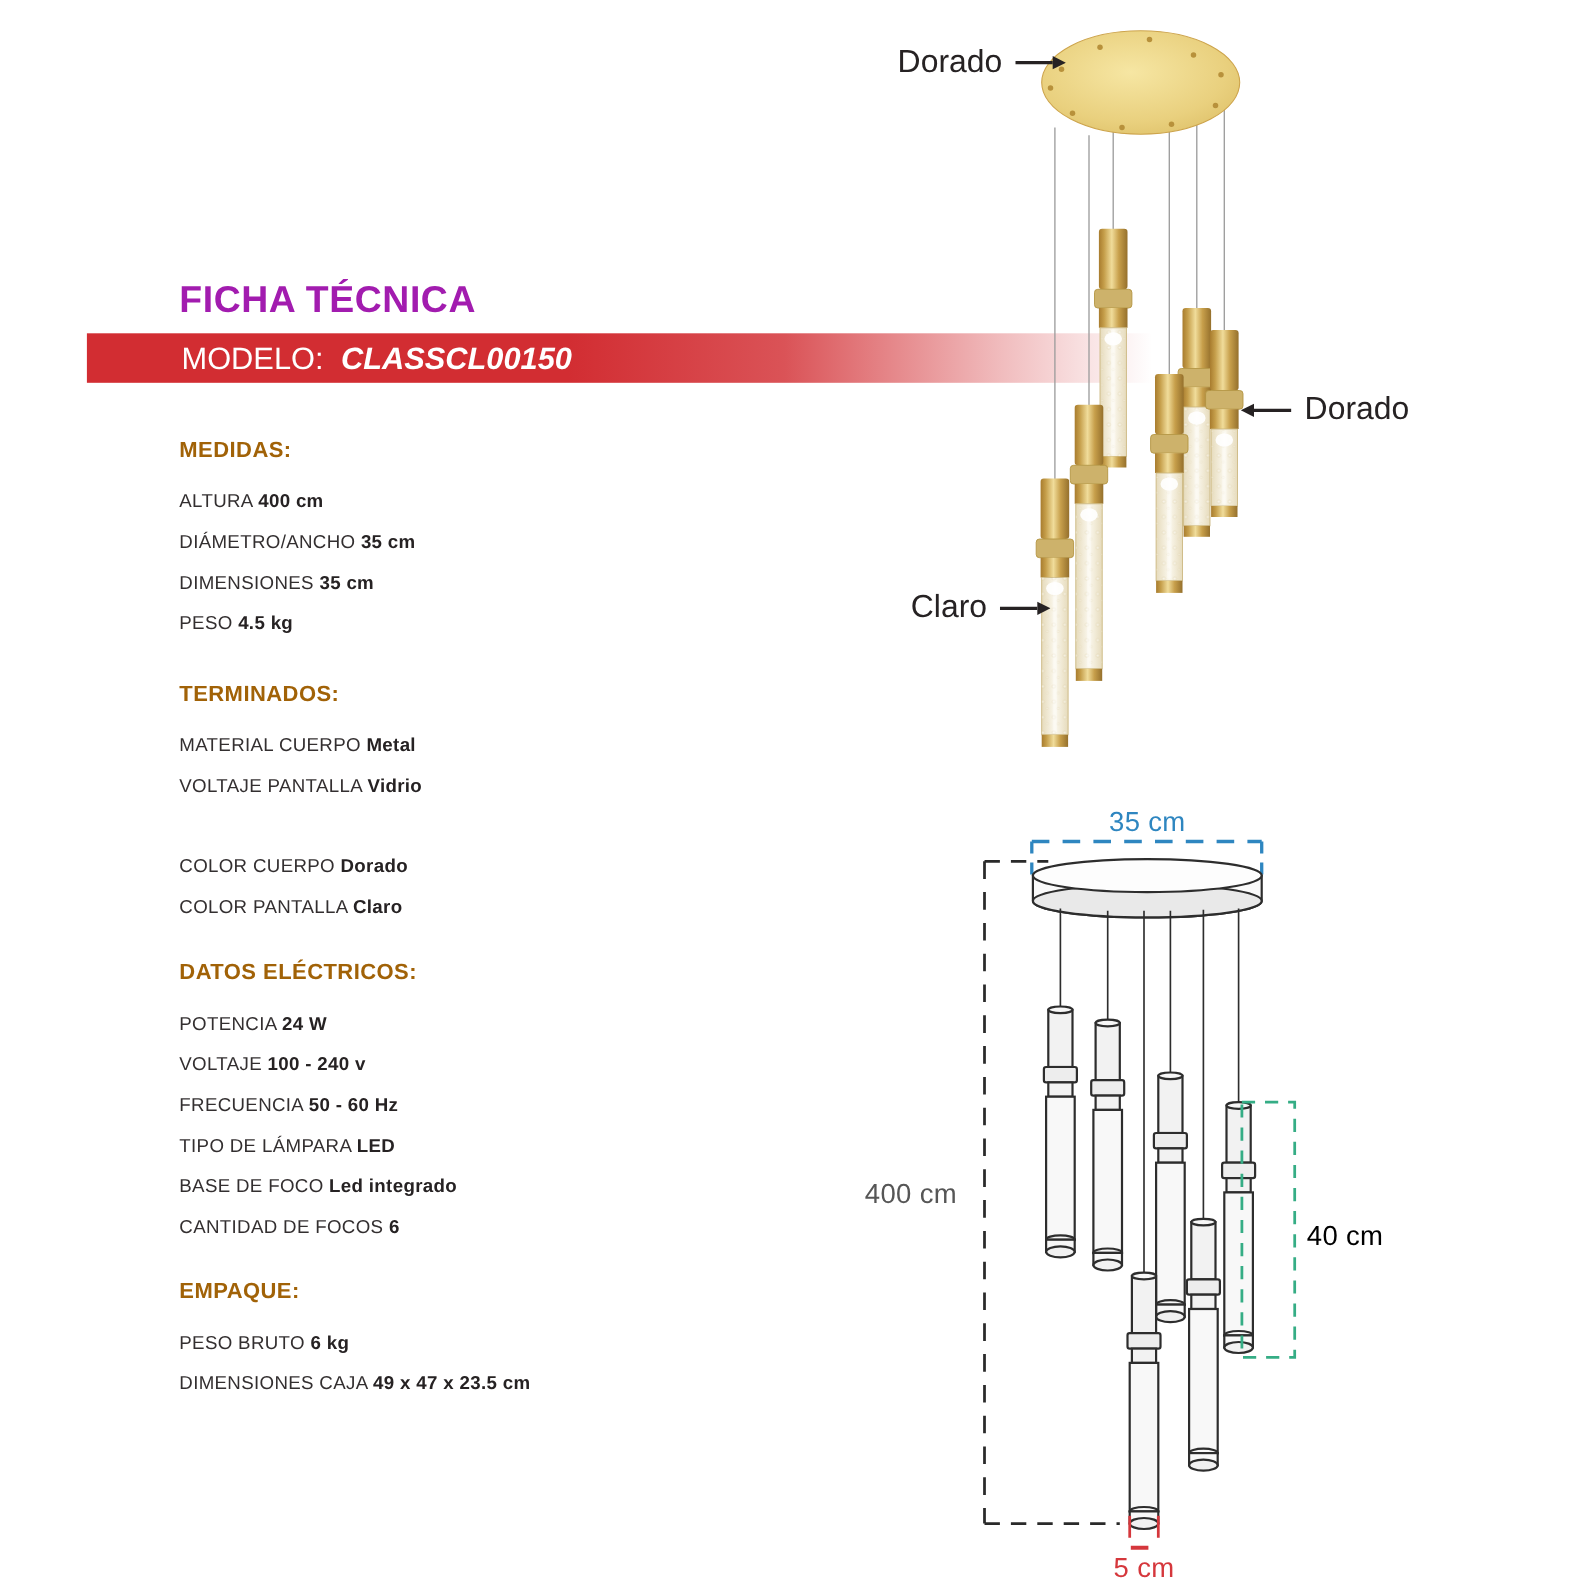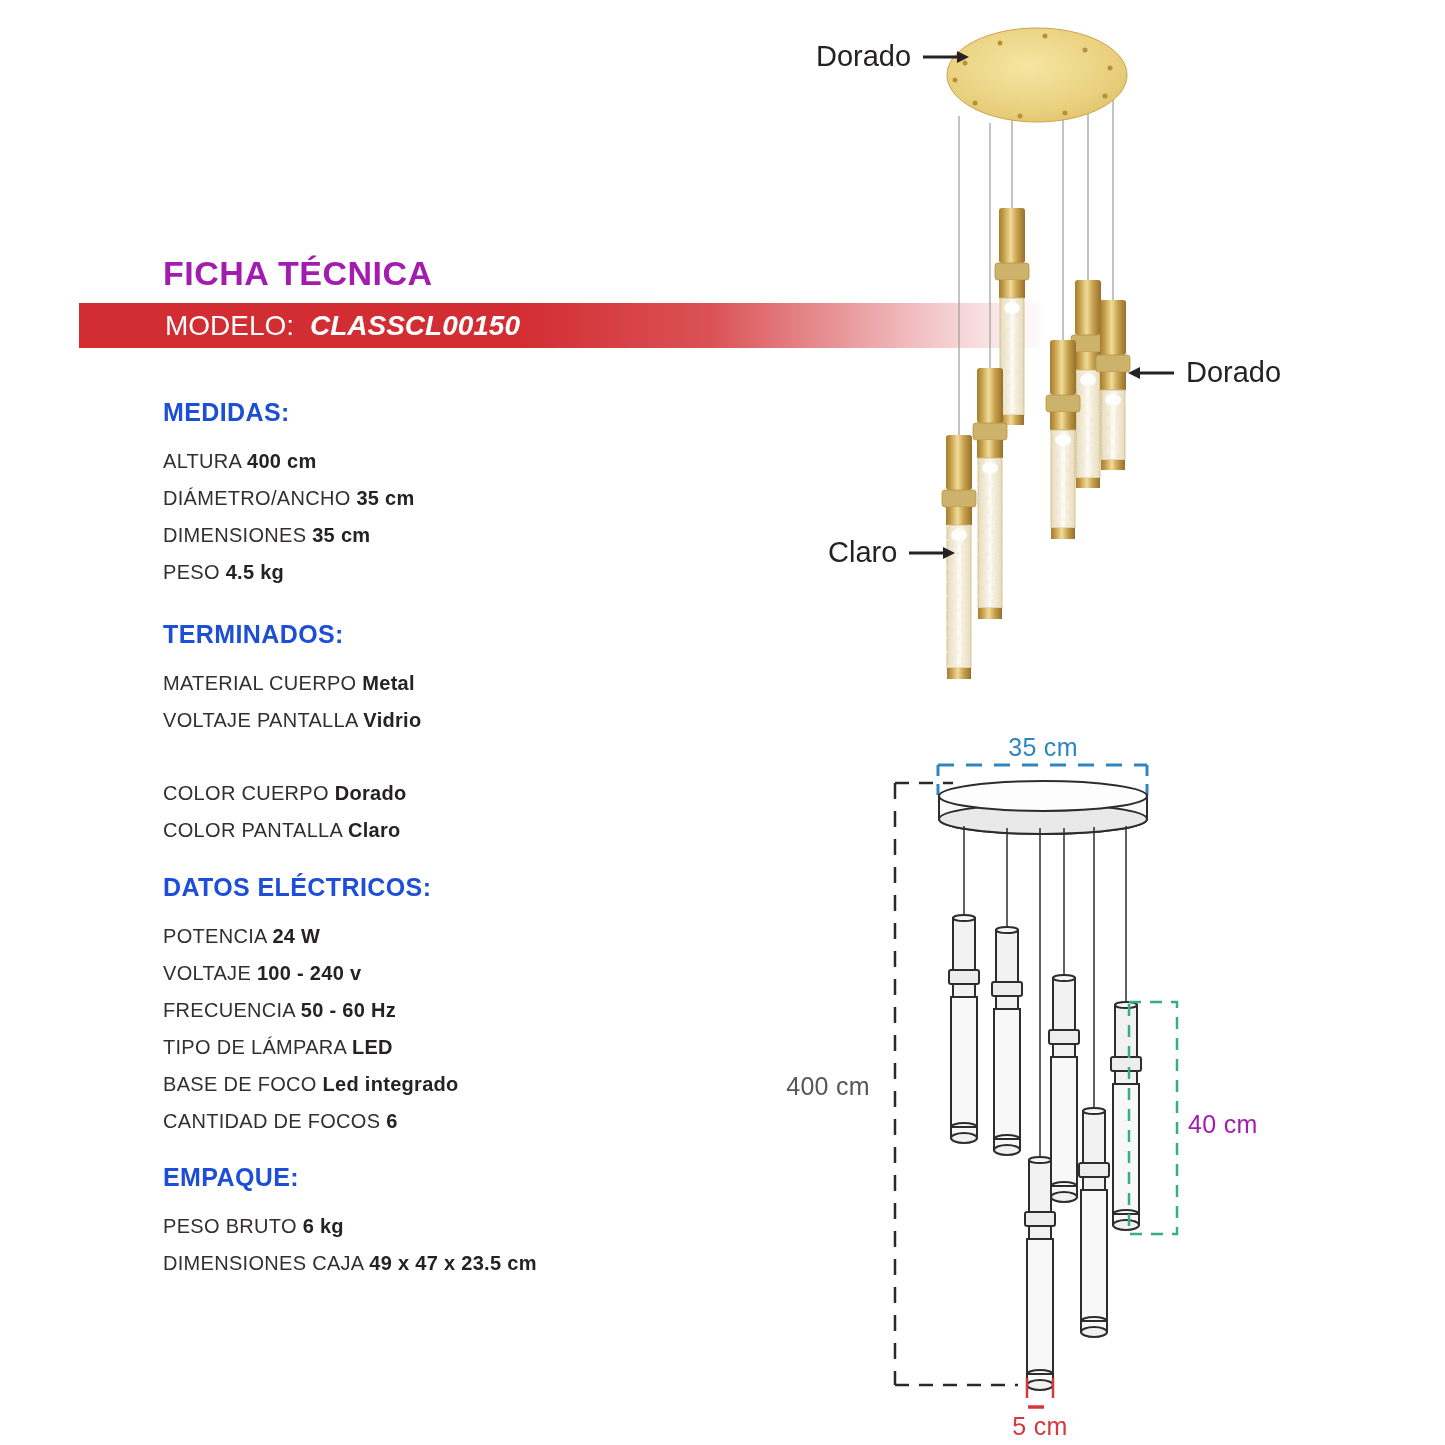--- a/index.html
+++ b/index.html
@@ -11,22 +11,22 @@
          color:#a21caf;letter-spacing:.5px;z-index:2;}
   .banner{position:absolute;left:79px;top:303px;width:1153px;height:45px;z-index:1;
           display:flex;align-items:center;
           background:linear-gradient(to right,#d22d32 0%,#d22d32 38%,
                      rgba(210,45,50,.82) 55%,rgba(210,45,50,.32) 72%,rgba(210,45,50,0) 84%);}
   .banner-inner{margin-left:86px;color:#ffffff;font-size:28px;white-space:nowrap;}
   .model-value{font-weight:bold;font-style:italic;margin-left:8px;}
 
   
   .section{position:absolute;left:163px;z-index:2;}
-  .section h2{margin:0 0 16px 0;font-size:25px;font-weight:bold;color:#1d4ed8;letter-spacing:.4px;}
-  .spec-row{font-size:20px;line-height:37px;color:#332f30;letter-spacing:.3px;white-space:nowrap;}
+  .section h2{margin:0 0 16px 0;font-size:20px;font-weight:bold;color:#a16207;letter-spacing:.4px;}
+  .spec-row{font-size:17px;line-height:37px;color:#332f30;letter-spacing:.3px;white-space:nowrap;}
   .spec-row b{font-weight:bold;color:#262223;}
   .gap-top{margin-top:36px;}
   #sec-medidas{top:398px;}
   #sec-terminados{top:620px;}
   #sec-datos{top:873px;}
   #sec-empaque{top:1163px;}
 
   
   .photo-label{position:absolute;z-index:3;font-size:29px;color:#262223;
                display:flex;align-items:center;gap:12px;white-space:nowrap;}
@@ -36,21 +36,21 @@
   .arrow-svg{display:block;}
 
   
   .photo-svg{position:absolute;left:895px;top:18px;z-index:2;}
   .diagram-svg{position:absolute;left:790px;top:730px;z-index:2;}
 
   
   .dim{position:absolute;z-index:3;font-size:25px;letter-spacing:.3px;white-space:nowrap;}
   #dim-35{left:983px;top:733px;width:120px;text-align:center;color:#2e86c0;}
   #dim-400{left:758px;top:1072px;width:112px;text-align:right;color:#565656;}
-  #dim-40{left:1188px;top:1110px;color:#a21caf;}
+  #dim-40{left:1188px;top:1110px;color:#000000;}
   #dim-5{left:980px;top:1412px;width:120px;text-align:center;color:#d5373c;}
 </style>
 </head>
 <body>
 
 <div class="page">
 
   <div class="title">FICHA TÉCNICA</div>
   <div class="banner">
     <div class="banner-inner">

